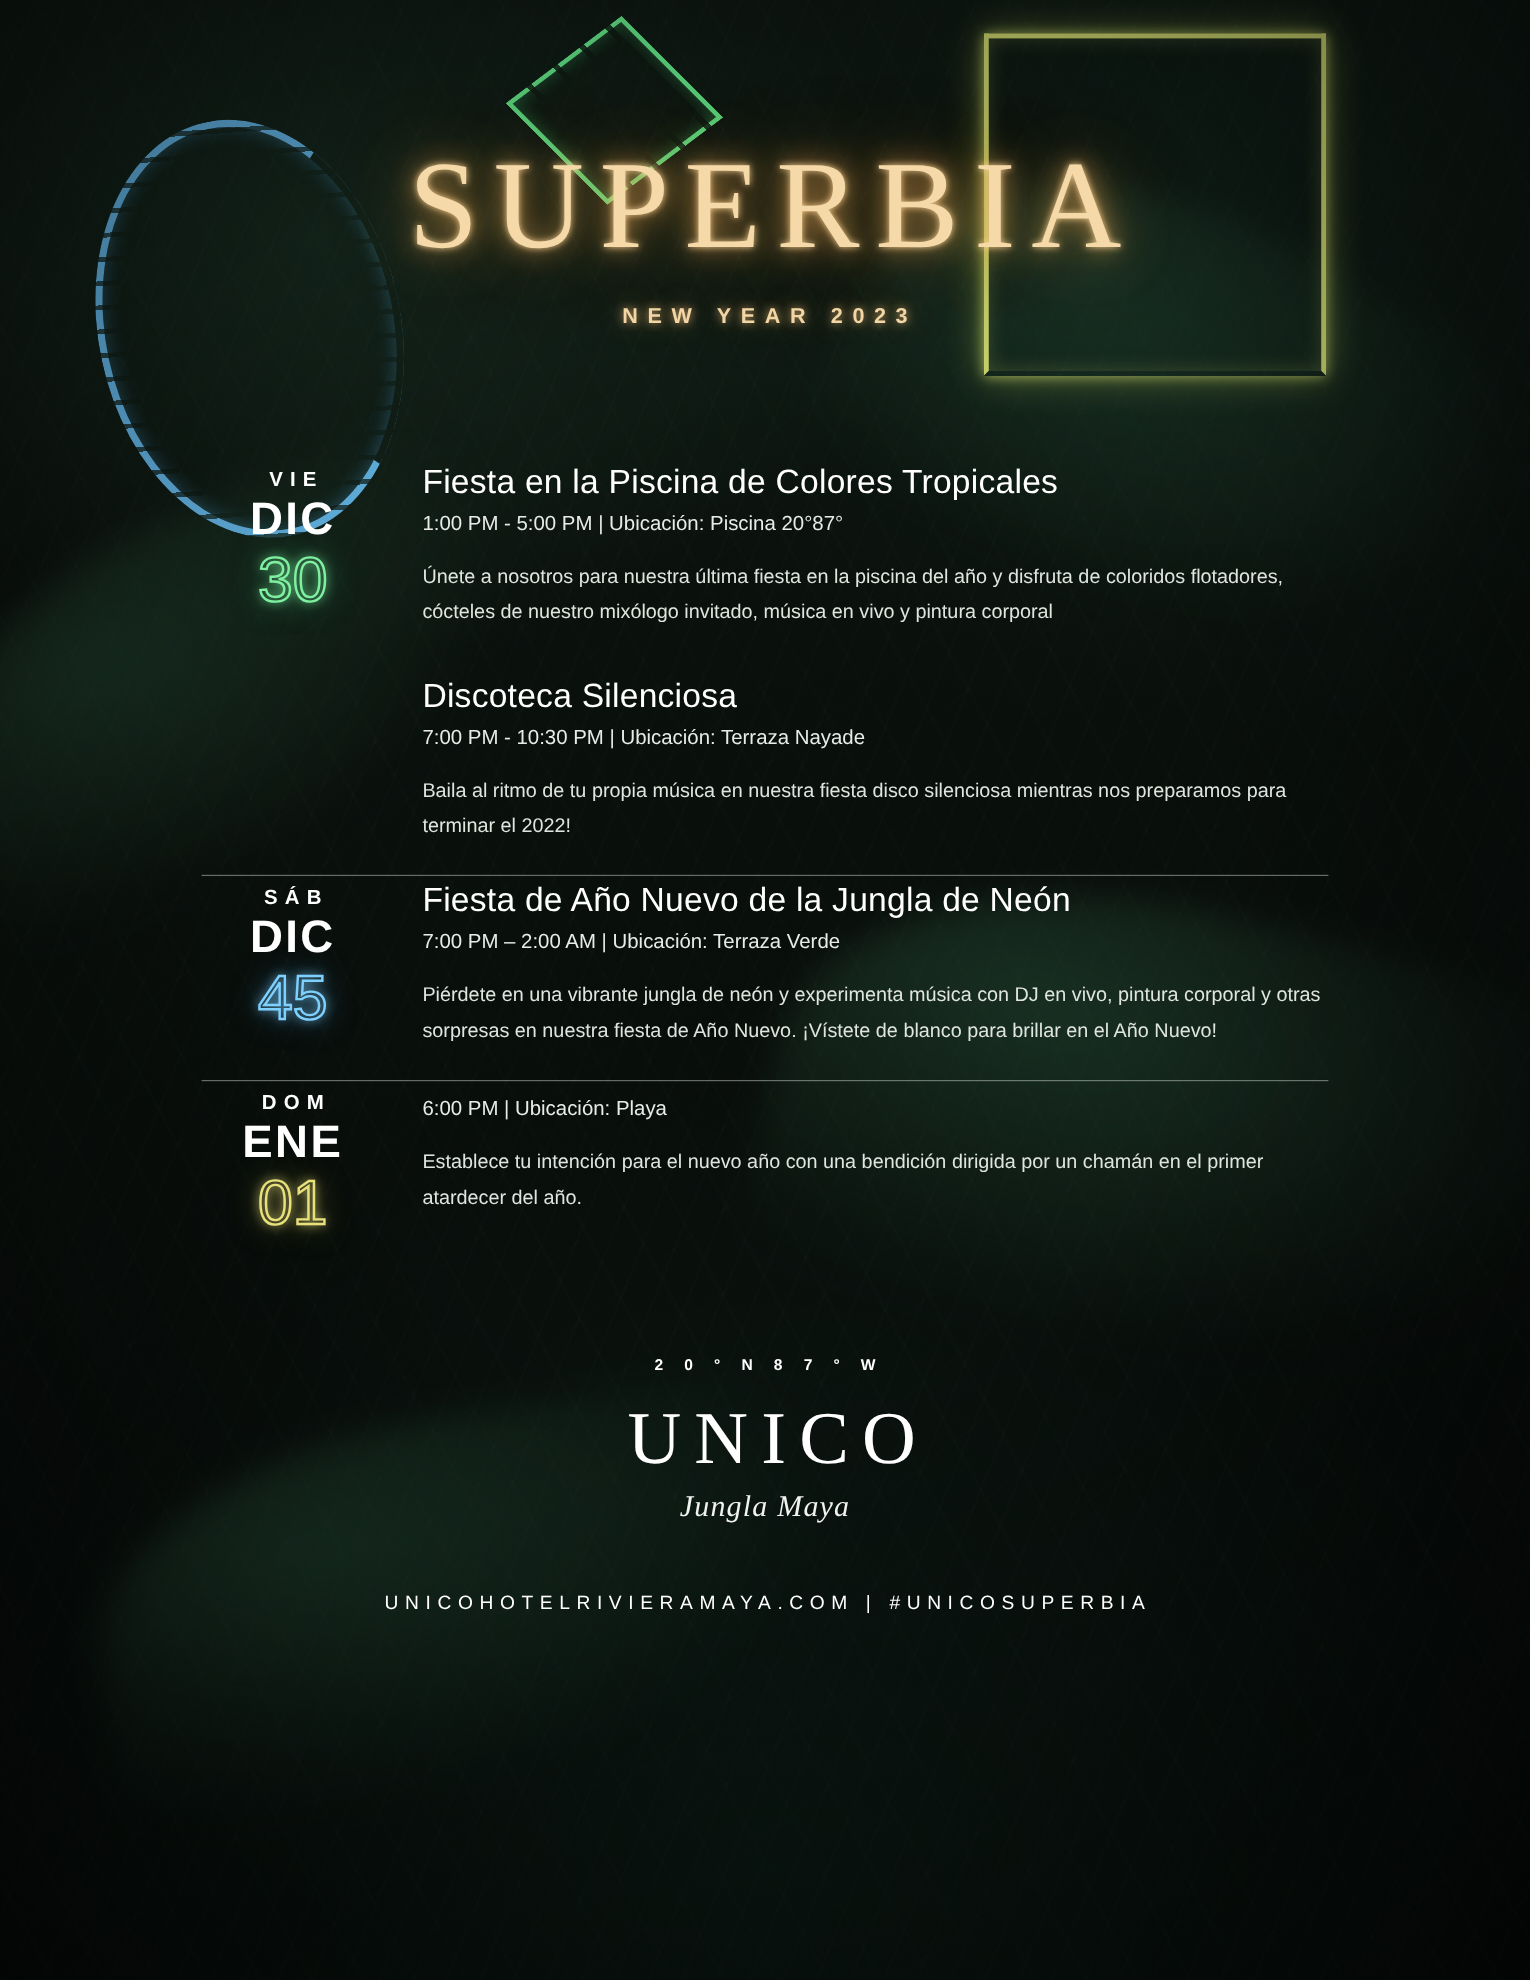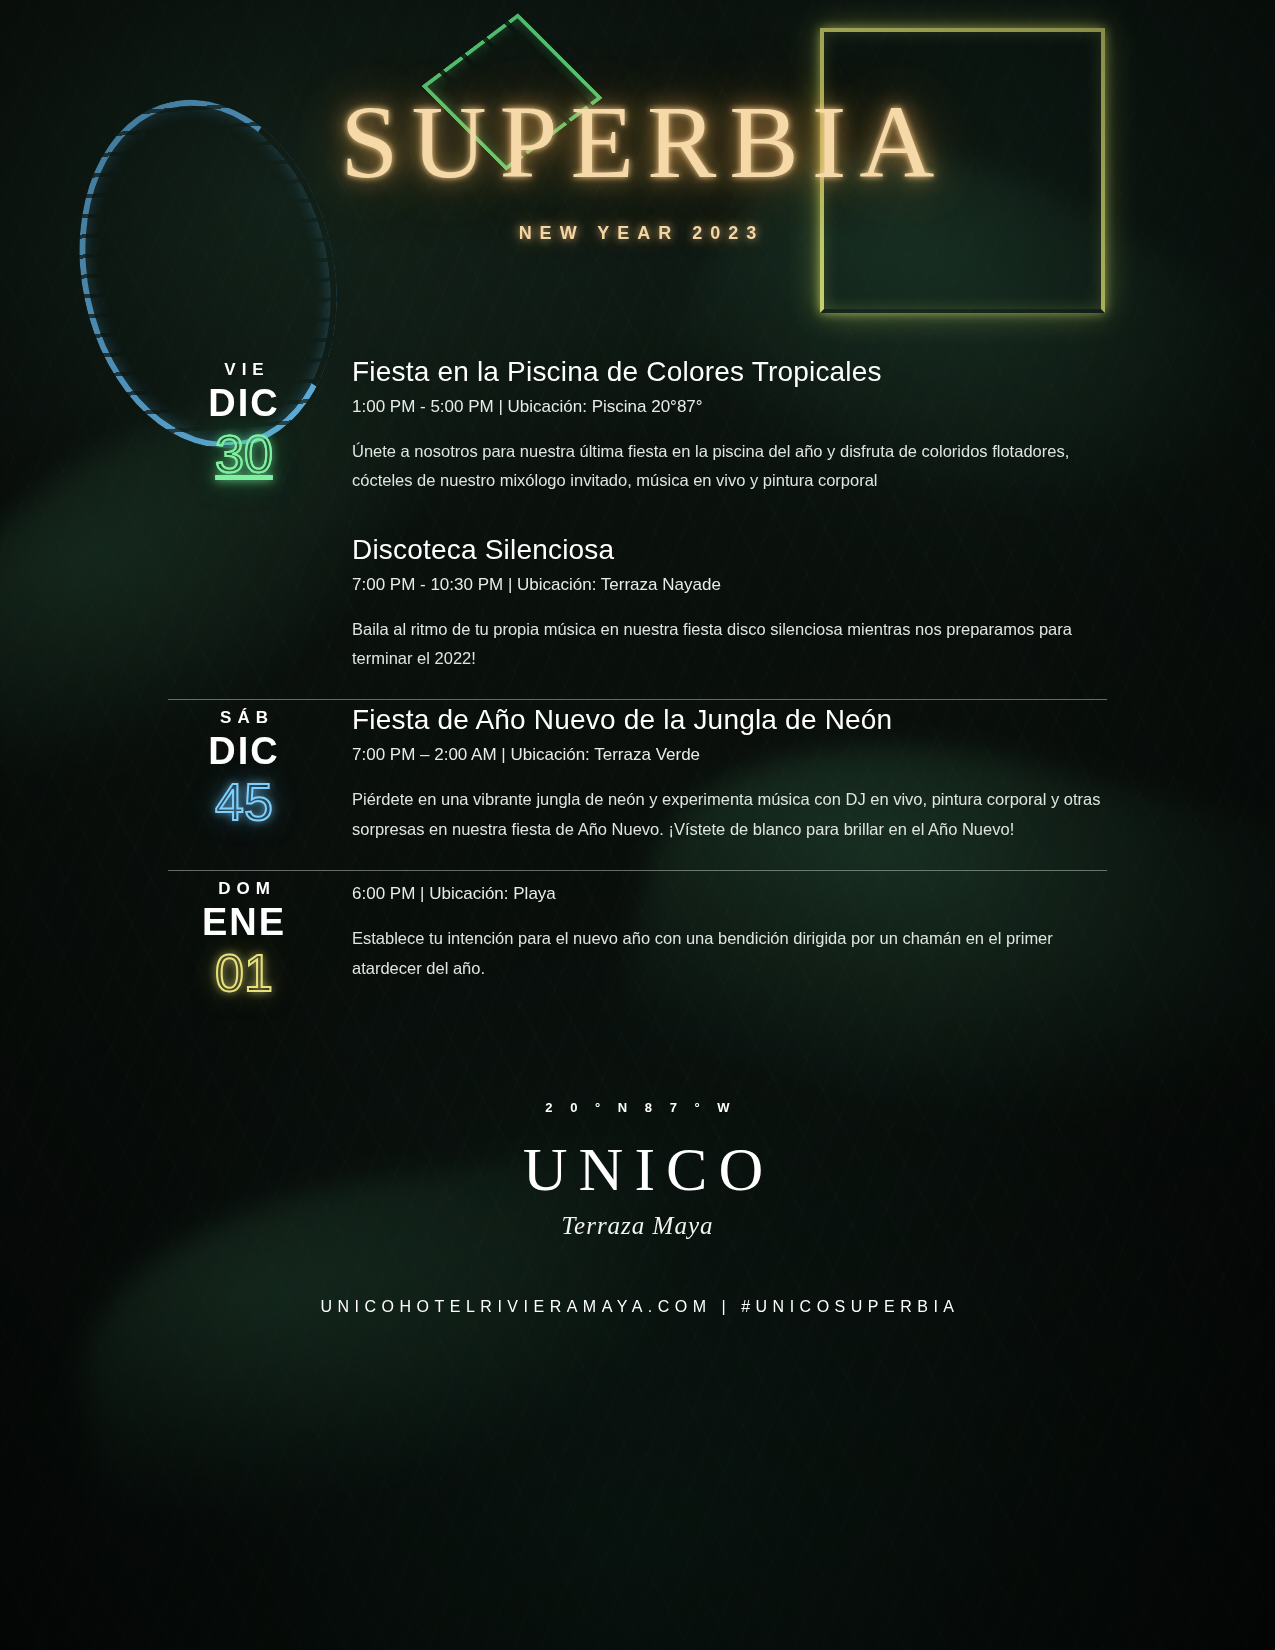--- a/index.html
+++ b/index.html
@@ -88,21 +88,21 @@
     box-shadow:
       0 0 10px rgba(225,235,120,0.7),
       0 0 30px rgba(200,215,90,0.45),
       inset 0 0 16px rgba(225,235,120,0.22);
   }
 
   
   .header {
     position: relative;
     text-align: center;
-    padding-top: 82px;
+    padding-top: 112px;
   }
   .brand {
     font-family: "Liberation Serif", serif;
     font-size: 104px;
     letter-spacing: 13px;
     font-weight: 400;
     color: #f6d9a8;
     text-shadow:
       0 0 6px rgba(255,213,150,0.95),
       0 0 22px rgba(255,185,95,0.75),
@@ -161,21 +161,20 @@
     font-size: 52px;
     font-weight: 400;
     line-height: 1.05;
     margin-top: 2px;
     font-family: "Liberation Sans", sans-serif;
   }
   .daynum.green {
     color: rgba(10,20,14,0.2);
     -webkit-text-stroke: 2px #7ef0a0;
     text-shadow: 0 0 10px rgba(120,240,160,0.85), 0 0 26px rgba(80,220,130,0.55);
-    text-decoration: underline;
   }
   .daynum.blue {
     color: rgba(10,20,24,0.2);
     -webkit-text-stroke: 2px #7ed0ff;
     text-shadow: 0 0 10px rgba(125,210,255,0.85), 0 0 26px rgba(80,180,255,0.55);
   }
   .daynum.yellow {
     color: rgba(20,20,10,0.2);
     -webkit-text-stroke: 2px #e8e07a;
     text-shadow: 0 0 10px rgba(235,228,130,0.85), 0 0 26px rgba(210,200,80,0.5);
@@ -318,16 +317,16 @@
           <div class="ev-desc">Establece tu intención para el nuevo año con una bendición dirigida por un chamán en el primer atardecer del año.</div>
         </div>
       </div>
     </div>
 
   </div>
 
   <div class="footer">
     <div class="coords">2 0 ° N   8 7 ° W</div>
     <div class="hotel">UNICO</div>
-    <div class="hotel-sub">Terraza Maya</div>
+    <div class="hotel-sub">Jungla Maya</div>
     <div class="weblink">UNICOHOTELRIVIERAMAYA.COM  |  #UNICOSUPERBIA</div>
   </div>
 </div>
 
 </body></html>

